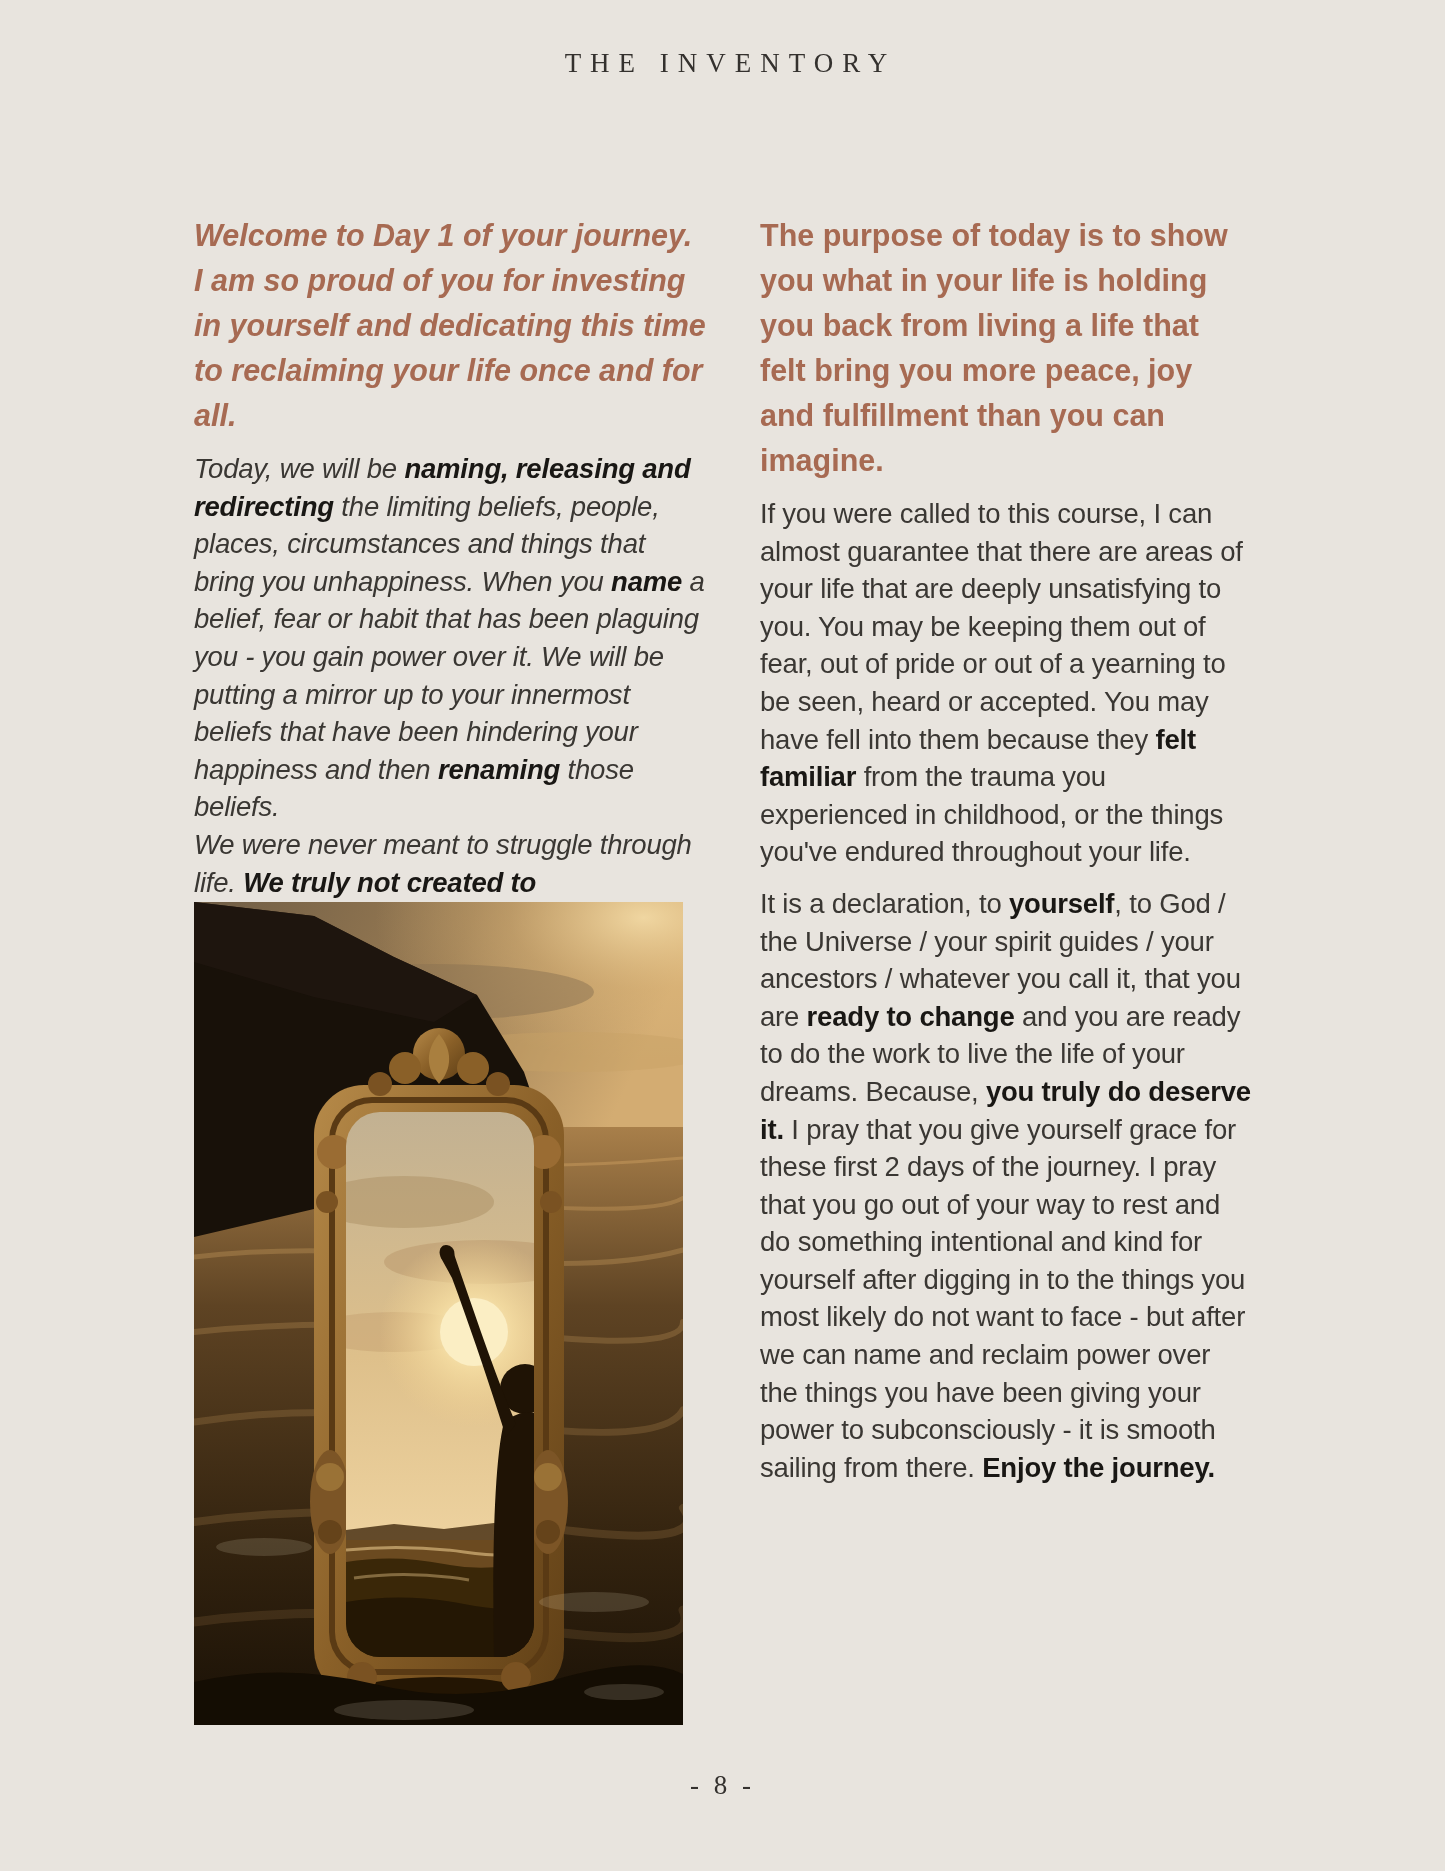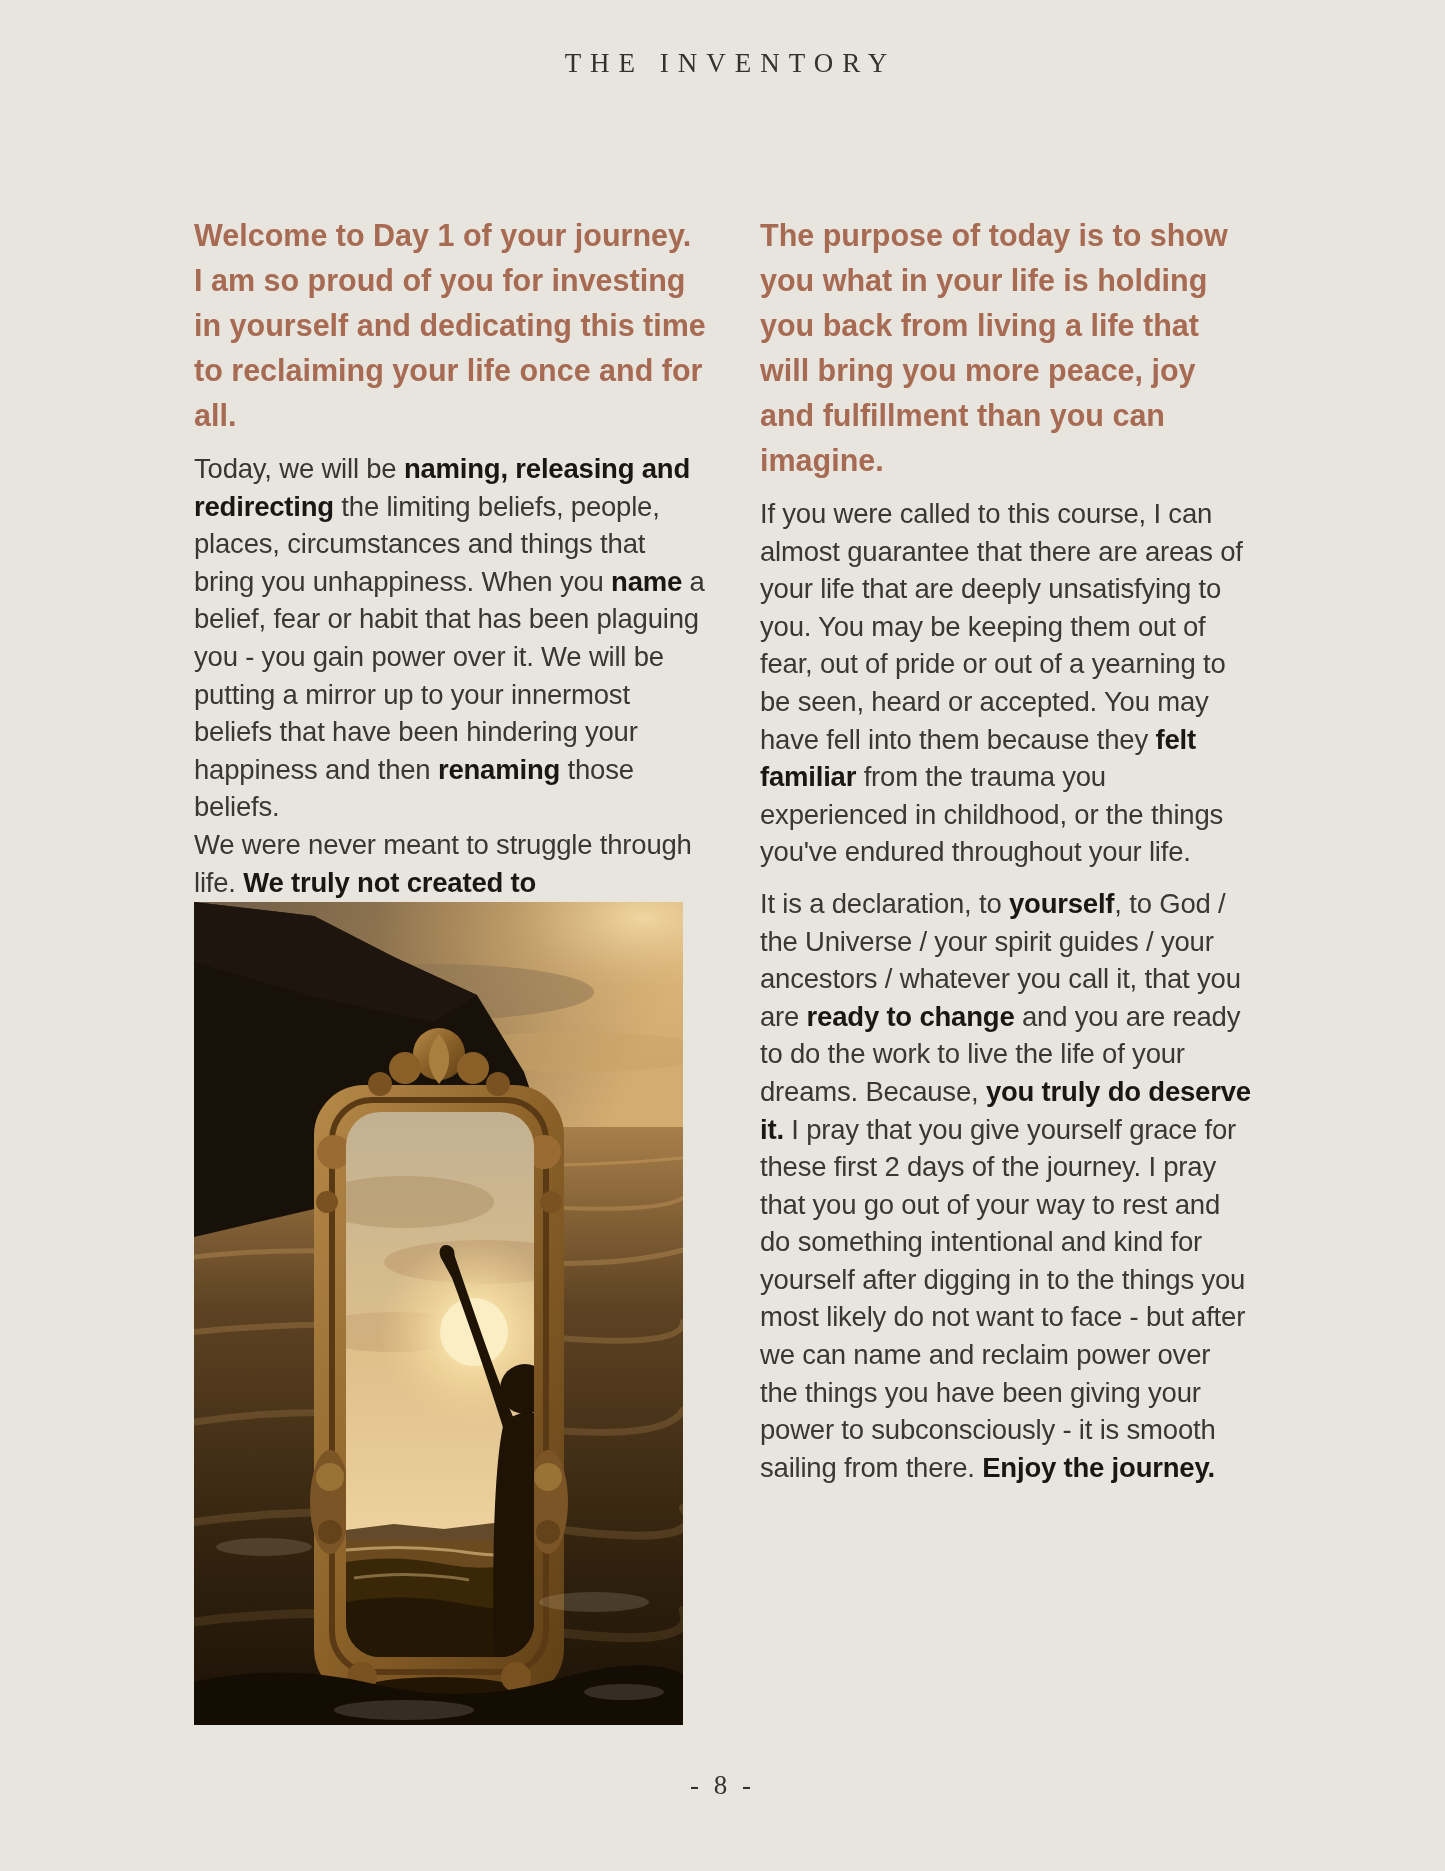--- a/index.html
+++ b/index.html
@@ -11,21 +11,21 @@
     overflow:hidden;
   }
   .doc-header{
     position:absolute;top:48px;left:8px;width:1445px;
     text-align:center;
     font-family:"Liberation Serif",serif;
     font-size:27px;letter-spacing:9px;
     color:#34312e;
   }
   .col{position:absolute;top:213px;}
-  .col-left{left:194px;width:512px;}
+  .col-left{left:194px;width:512px;font-style:italic;}
   .col-right{left:760px;width:492px;}
   .accent-heading{
     font-weight:bold;color:#a76a52;
     font-size:30.5px;line-height:45px;
     margin:0 0 12px 0;
   }
   .body-par{
     font-size:27.5px;line-height:37.6px;letter-spacing:-0.2px;
     margin:0 0 14px 0;
     white-space:pre-wrap;
@@ -173,18 +173,18 @@
     <g fill="#e9dcc0" opacity="0.16">
       <ellipse cx="70" cy="645" rx="48" ry="9"></ellipse>
       <ellipse cx="400" cy="700" rx="55" ry="10"></ellipse>
       <ellipse cx="210" cy="808" rx="70" ry="10"></ellipse>
       <ellipse cx="430" cy="790" rx="40" ry="8"></ellipse>
     </g>
   </svg>
 </div>
 
 <div class="col col-right">
-  <p class="accent-heading">The purpose of today is to show you what in your life is holding you back from living a life that will bring you more peace, joy and fulfillment than you can imagine.</p>
+  <p class="accent-heading">The purpose of today is to show you what in your life is holding you back from living a life that felt bring you more peace, joy and fulfillment than you can imagine.</p>
   <p class="body-par"><span>If you were called to this course, I can almost guarantee that there are areas of your life that are deeply unsatisfying to you. You may be keeping them out of fear, out of pride or out of a yearning to be seen, heard or accepted. You may have fell into them because they </span><span class="bold">felt familiar</span><span> from the trauma you experienced in childhood, or the things you've endured throughout your life.</span></p>
   <p class="body-par"><span>It is a declaration, to </span><span class="bold">yourself</span><span>, to God / the Universe / your spirit guides / your ancestors / whatever you call it, that you are </span><span class="bold">ready to change</span><span> and you are ready to do the work to live the life of your dreams. Because, </span><span class="bold">you truly do deserve it.</span><span> I pray that you give yourself grace for these first 2 days of the journey. I pray that you go out of your way to rest and do something intentional and kind for yourself after digging in to the things you most likely do not want to face - but after we can name and reclaim power over the things you have been giving your power to subconsciously - it is smooth sailing from there. </span><span class="bold">Enjoy the journey.</span></p>
 </div>
 
 <div class="page-number">- 8 -</div>
 
 </body></html>

